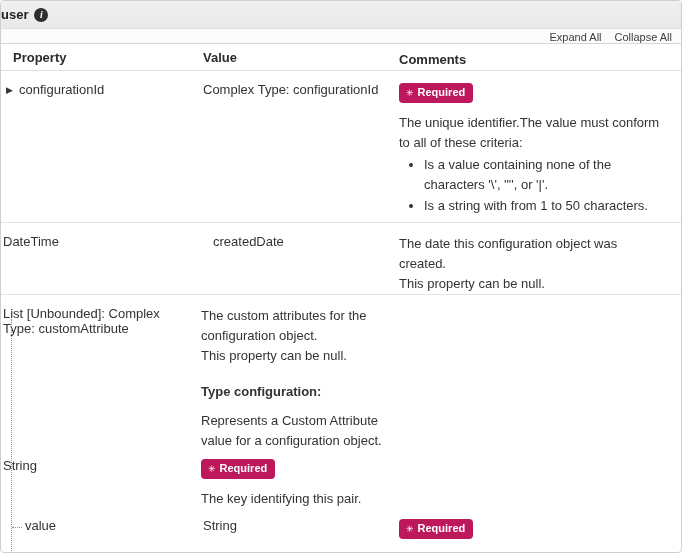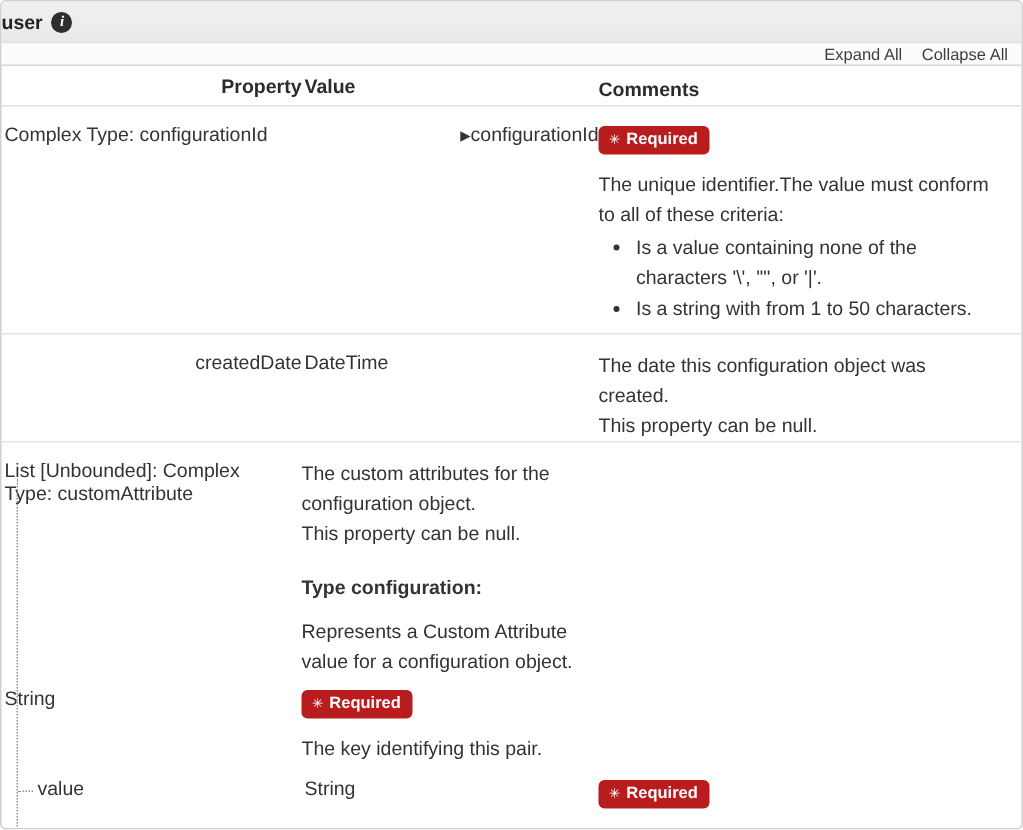--- a/index.html
+++ b/index.html
@@ -58,21 +58,21 @@
     color: #3d3d3d;
     text-decoration: none;
     cursor: pointer;
   }
   
   .row {
     display: grid;
     grid-template-columns: 200px 198px 1fr;
   }
   .cell { padding-top: 11px; }
-  .cell.prop { padding-left: 12px; text-align: right; }
+  .cell.prop { padding-left: 12px; }
   .cell.val  { padding-left: 2px; padding-right: 10px; }
   .cell.com  { padding-right: 16px; line-height: 20px; }
   .thead {
     height: 27px;
     border-bottom: 1px solid #e0e0e0;
   }
   .thead .cell { padding-top: 6px; font-weight: bold; color: #2b2b2b; }
   .r-config { min-height: 152px; border-bottom: 1px solid #e4e4e4; }
   .r-created { min-height: 59px; border-bottom: 1px solid #e4e4e4; }
   .group { position: relative; }
@@ -100,21 +100,21 @@
   .cell.prop.nested { padding-left: 0; display: flex; align-items: flex-start; }
   .tree-stub {
     width: 10px;
     border-top: 1px dotted #8f8f8f;
     margin: 9px 3px 0 11px;
     flex: 0 0 auto;
   }
   
   .badge {
     display: inline-block;
-    background: #b91c1c;
+    background: #be185d;
     color: #fff;
     font-size: 11px;
     font-weight: bold;
     padding: 2px 8px 3px 7px;
     border-radius: 4px;
     line-height: 14px;
   }
   .badge .ast { font-size: 9px; margin-right: 4px; }
   .com .desc { margin-top: 10px; }
   .com ul { margin: 2px 0 0 5px; padding-left: 20px; }
@@ -137,39 +137,39 @@
     <a>Collapse All</a>
   </div>
 
   <div class="row thead">
     <div class="cell prop">Property</div>
     <div class="cell val">Value</div>
     <div class="cell com">Comments</div>
   </div>
 
   <div class="row r-config">
-    <div class="cell val">Complex Type: configurationId</div>
     <div class="cell prop with-marker">
       <span class="marker">▶</span><span>configurationId</span>
     </div>
+    <div class="cell val">Complex Type: configurationId</div>
     <div class="cell com">
       <span class="badge"><span class="ast">✳</span><span>Required</span></span>
       <div class="desc">The unique identifier.The value must conform to all of these criteria:</div>
       <ul>
         <li>Is a value containing none of the characters '\', '"', or '|'.</li>
         <li>Is a string with from 1 to 50 characters.</li>
       </ul>
     </div>
   </div>
 
   <div class="row r-created">
+    <div class="cell val">DateTime</div>
     <div class="cell prop">
       <span>createdDate</span>
     </div>
-    <div class="cell val">DateTime</div>
     <div class="cell com">
       <div>The date this configuration object was created.</div>
       <div>This property can be null.</div>
     </div>
   </div>
 
   <div class="group">
     <div class="tree-vline"></div>
 
     <div class="row r-custom">

